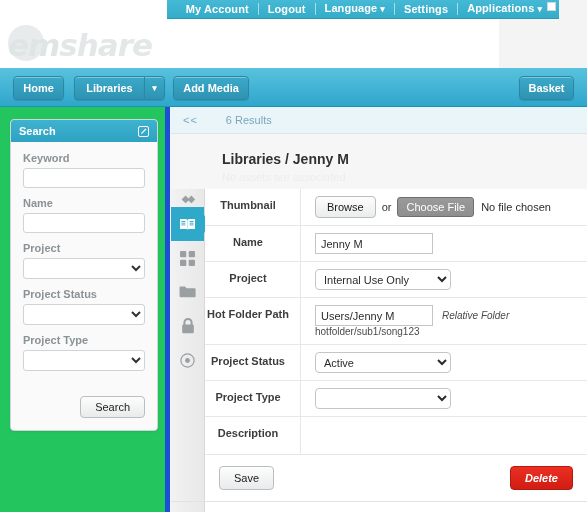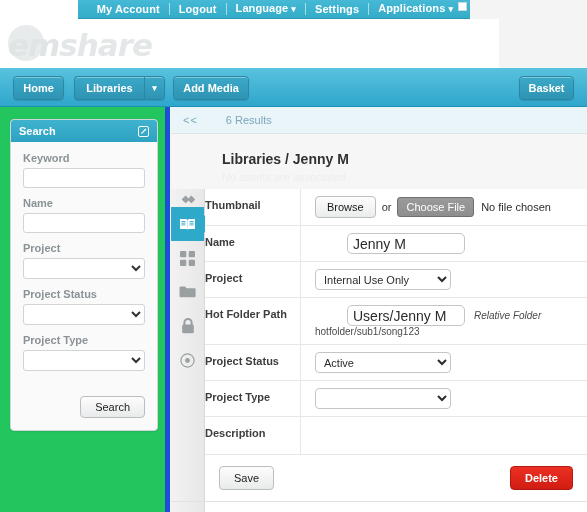--- a/index.html
+++ b/index.html
@@ -7,21 +7,21 @@
   body {
     width: 587px; height: 512px;
     font-family: "Liberation Sans", sans-serif;
     background: #f4f4f4;
     overflow: hidden;
     position: relative;
   }
 
   
   .topbar {
-    position:absolute; left:0; top:0; width:470px; height:19px;
+    position:absolute; left:0; top:0; width:559px; height:19px;
     background:#ffffff;
   }
   .topnav {
     position:absolute; right:0; top:0; height:19px;
     background:linear-gradient(to bottom,#45b9d6 0%,#34acc8 100%);
     display:flex; align-items:center;
     padding:0 8px 0 10px;
     border-bottom:1px solid #2a9ab6;
   }
   .topnav a {
@@ -165,21 +165,21 @@
     position:absolute; left:34px; top:82px; right:0; bottom:0;
     background:#ffffff;
     overflow:hidden;
   }
   .frow {
     display:flex; align-items:flex-start;
     border-bottom:1px solid #e7e7e7;
     min-height:33px;
   }
   .fcell-l {
-    width:96px; min-width:96px; text-align:left;
+    width:96px; min-width:96px; text-align:center;
     padding:10px 9px 8px 0;
     font-size:11px; font-weight:bold; color:#3b3d3f;
     border-right:1px solid #e7e7e7;
     align-self:stretch;
   }
   .fcell-r { flex:1; padding:7px 6px 7px 14px; }
 
   .browse-btn {
     display:inline-block; padding:4px 11px; font-size:11px;
     background:linear-gradient(to bottom,#fdfdfd 0%,#ebecec 100%);
@@ -191,23 +191,23 @@
   .choosefile {
     display:inline-block; padding:3px 8px; font-size:11px;
     background:linear-gradient(to bottom,#9a9a9a 0%,#8e8e8e 100%);
     border:1px solid #6f6f6f; border-radius:3px; color:#fff;
     cursor:pointer; vertical-align:middle;
     font-family:"Liberation Sans", sans-serif;
   }
   .nofile { font-size:11px; color:#2c2c2c; margin-left:7px; vertical-align:middle; }
 
   .inp-text {
-    height:21px; width:118px; border:1px solid #c2c6c9; border-radius:5px;
-    background:#fff; font-size:14px; padding:0 5px; color:#2b2b2b;
-    font-family:"Liberation Sans", sans-serif; vertical-align:middle;margin-left:32px;
+    height:21px; width:118px; border:1px solid #c2c6c9; border-radius:0;
+    background:#fff; font-size:11px; padding:0 5px; color:#2b2b2b;
+    font-family:"Liberation Sans", sans-serif; vertical-align:middle;
   }
   .inp-sel {
     height:21px; width:136px; border:1px solid #c2c6c9; border-radius:4px;
     background:#fff; font-size:11px; padding:0 4px; color:#2b2b2b;
     font-family:Liberation Sans, sans-serif; vertical-align:middle;
   }
   .rel-note { font-size:10px; font-style:italic; color:#4a4a4a; margin-left:9px; vertical-align:middle; }
   .hint { display:block; font-size:10px; color:#4a4a4a; }
 
   .btnrow { position:absolute; left:34px; right:0; bottom:18px; height:28px; }
@@ -217,20 +217,21 @@
     background:linear-gradient(to bottom,#fdfdfd 0%,#e9eaeb 100%);
     border:1px solid #b9bec1; border-radius:4px; color:#1a1a1a; cursor:pointer;
     font-family:"Liberation Sans", sans-serif;
   }
   .del-btn {
     position:absolute; right:14px; top:0;
     padding:5px 14px; font-size:11px; font-weight:bold;
     background:linear-gradient(to bottom,#ec2f23 0%,#d11d12 100%);
     border:1px solid #b01a10; border-radius:4px; color:#fff; cursor:pointer;
     font-family:"Liberation Sans", sans-serif;
+    font-style:italic;
   }
   .bottomrule { position:absolute; left:0; right:0; bottom:10px; height:1px; background:#e2e2e2; }
 </style>
 </head>
 <body>
 
 <div class="topbar">
   <div class="topnav" id="topnav">
       <a href="#">My Account</a>
       <span class="sep"></span>

